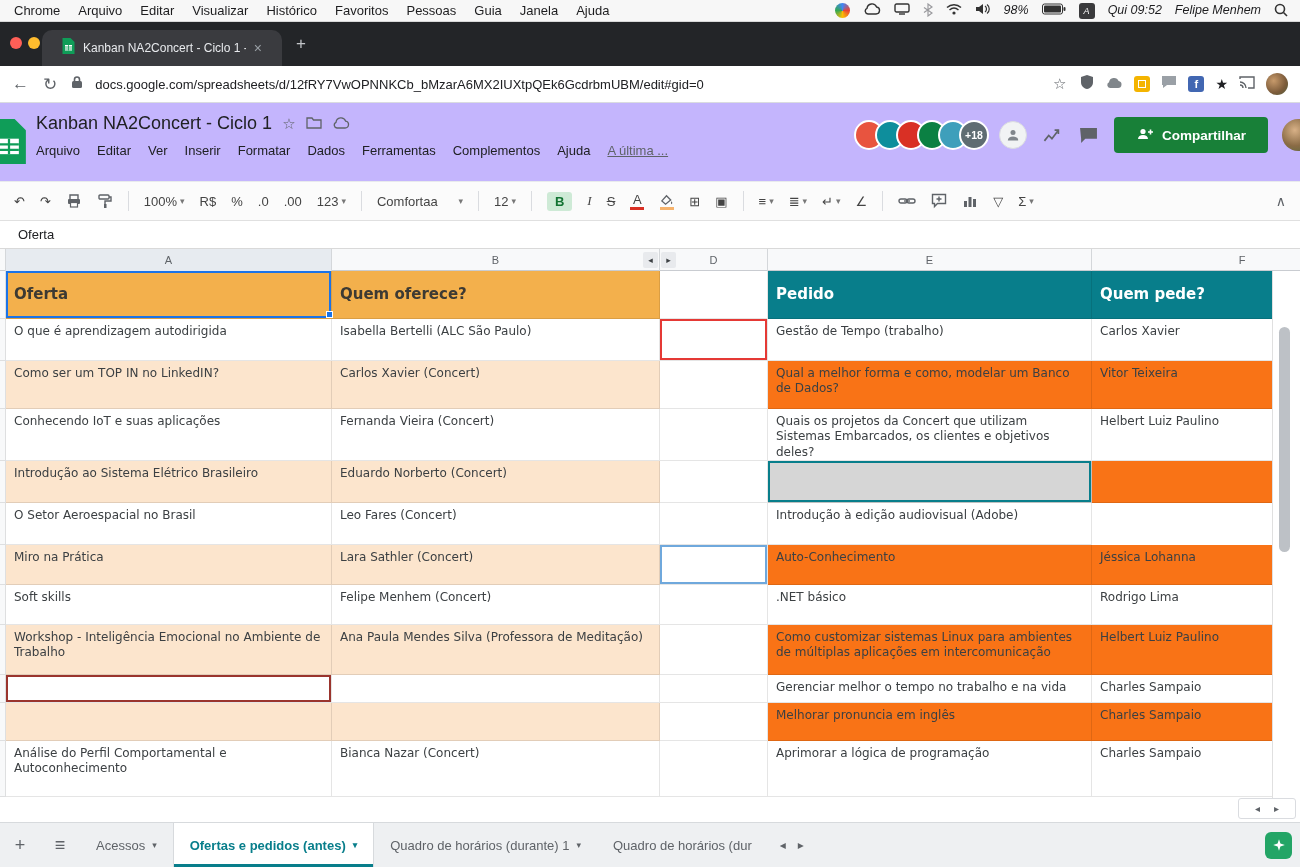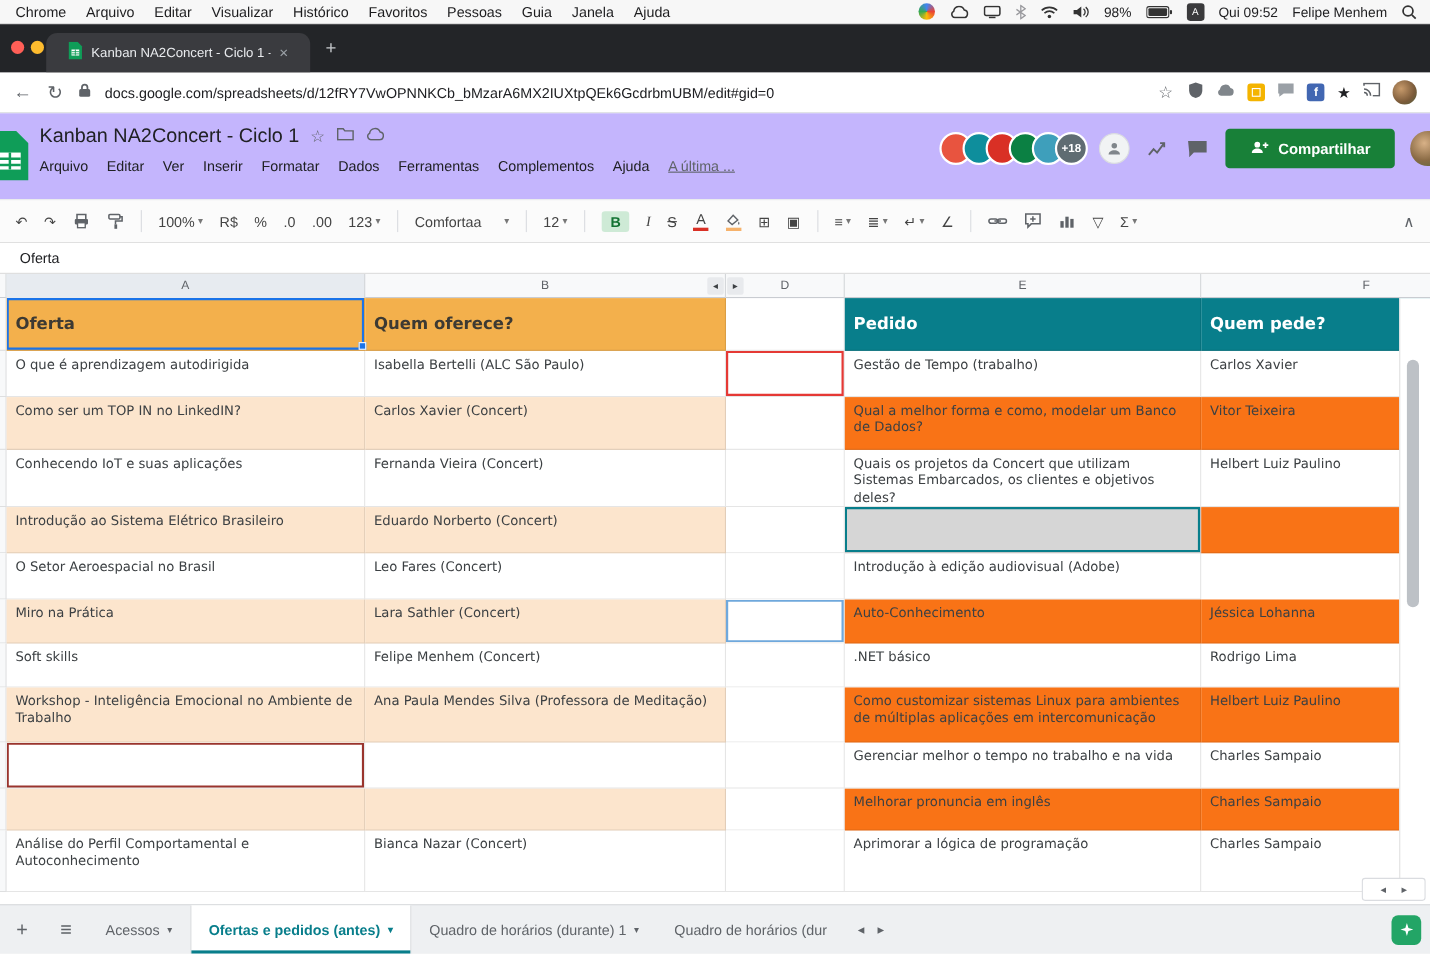--- a/index.html
+++ b/index.html
@@ -5,21 +5,21 @@
   * { margin:0; padding:0; box-sizing:border-box; }
   body { font-family:"Liberation Sans", sans-serif; background:#dadada; }
   .screen { position:relative; width:1300px; height:867px; background:#fff; overflow:hidden; }
 
   
   .menubar { position:absolute; top:0; left:0; width:1300px; height:22px; background:#f7f7f7;
     border-bottom:1px solid #d8d8d8; display:flex; align-items:center; font-size:13px; color:#1d1d1f; }
   .mb-left { display:flex; align-items:center; gap:18px; padding-left:14px; }
   .mb-app { font-weight:normal; }
   .mb-item { cursor:default; }
-  .mb-right { margin-left:auto; display:flex; align-items:center; gap:13px; padding-right:12px; }
+  .mb-right { margin-left:auto; display:flex; gap:13px; padding-right:12px;font-style:italic; }
   .mb-right svg { display:block; }
   .mb-colorapp { width:15px; height:15px; border-radius:50%;
     background:conic-gradient(#4285F4,#EA4335,#FBBC05,#34A853,#4285F4); }
   .mb-input { width:16px; height:16px; border-radius:3px; background:#3a3a3c; color:#fff;
     font-size:9px; display:flex; align-items:center; justify-content:center; }
   .mb-text { font-size:12.5px; }
 
   
   .tabstrip { position:absolute; top:22px; left:0; width:1300px; height:44px; background:#232528; }
   .traffic { position:absolute; top:15px; width:12px; height:12px; border-radius:50%; }
@@ -521,21 +521,21 @@
           <div class="cell c-f">Rodrigo Lima</div>
         </div>
         <div class="grow shaded" style="height: 50px;">
           <div class="cell c-rowhdr"></div>
           <div class="cell c-a">Workshop - Inteligência Emocional no Ambiente de Trabalho</div>
           <div class="cell c-b">Ana Paula Mendes Silva (Professora de Meditação)</div>
           <div class="cell c-d"></div>
           <div class="cell c-e">Como customizar sistemas Linux para ambientes de múltiplas aplicações em intercomunicação</div>
           <div class="cell c-f">Helbert Luiz Paulino</div>
         </div>
-        <div class="grow" style="height: 42px; padding-left: 39px;">
+        <div class="grow" style="height: 28px; padding-left: 39px;">
           <div class="cell c-rowhdr"></div>
           <div class="cell c-a bd-darkred"></div>
           <div class="cell c-b"></div>
           <div class="cell c-d"></div>
           <div class="cell c-e">Gerenciar melhor o tempo no trabalho e na vida</div>
           <div class="cell c-f">Charles Sampaio</div>
         </div>
         <div class="grow shaded" style="height: 38px;">
           <div class="cell c-rowhdr"></div>
           <div class="cell c-a"></div>

